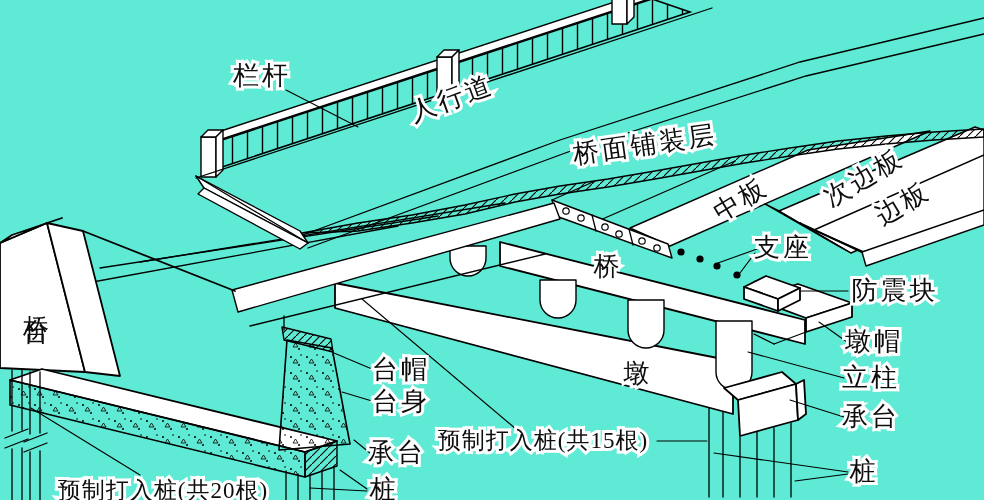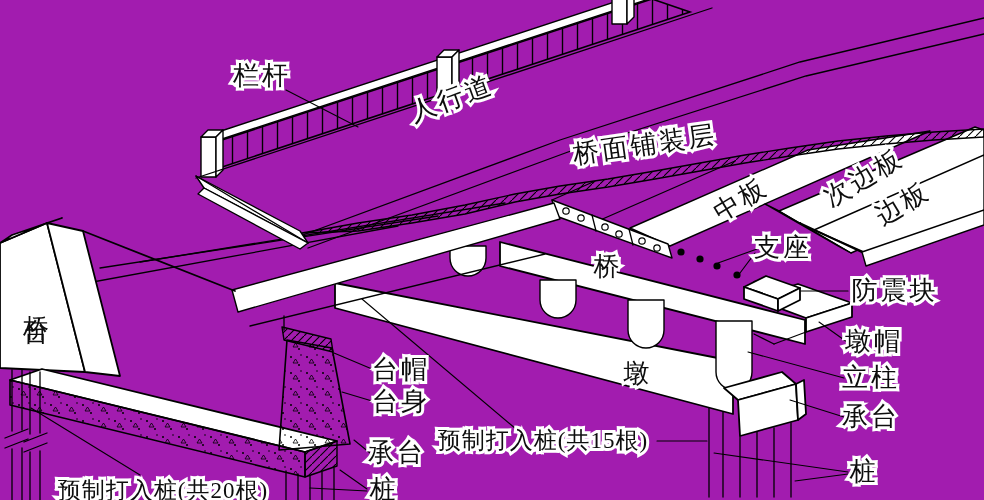--- a/index.html
+++ b/index.html
@@ -1,16 +1,16 @@
 <!DOCTYPE html>
 <html><head>
 <meta charset="utf-8">
 <style>
   html,body{margin:0;padding:0;background:#fff;}
-  #stage{position:relative;width:984px;height:500px;background:#a21caf;overflow:hidden;
+  #stage{position:relative;width:984px;height:500px;background:#5eead4;overflow:hidden;
          font-family:"Liberation Serif","DejaVu Serif",serif;}
   svg{position:absolute;left:0;top:0;}
   .wh{fill:#ffffff;stroke:#000;stroke-width:1.8;stroke-linejoin:round;}
   .wh2{fill:#ffffff;stroke:#000;stroke-width:1.4;stroke-linejoin:round;}
   .ln{fill:none;stroke:#000;stroke-width:1.8;stroke-linecap:round;}
   .ln2{fill:none;stroke:#000;stroke-width:1.3;stroke-linecap:round;}
   .ldr{fill:none;stroke:#000;stroke-width:1.1;stroke-linecap:round;}
   .htch{fill:url(#hatch);stroke:#000;stroke-width:1.4;stroke-linejoin:round;}
   .stpl{fill:url(#stipple);stroke:#000;stroke-width:1.6;stroke-linejoin:round;}
   .lbl{font-family:"Liberation Serif","DejaVu Serif",serif;font-size:26px;fill:#0d0d0d;

